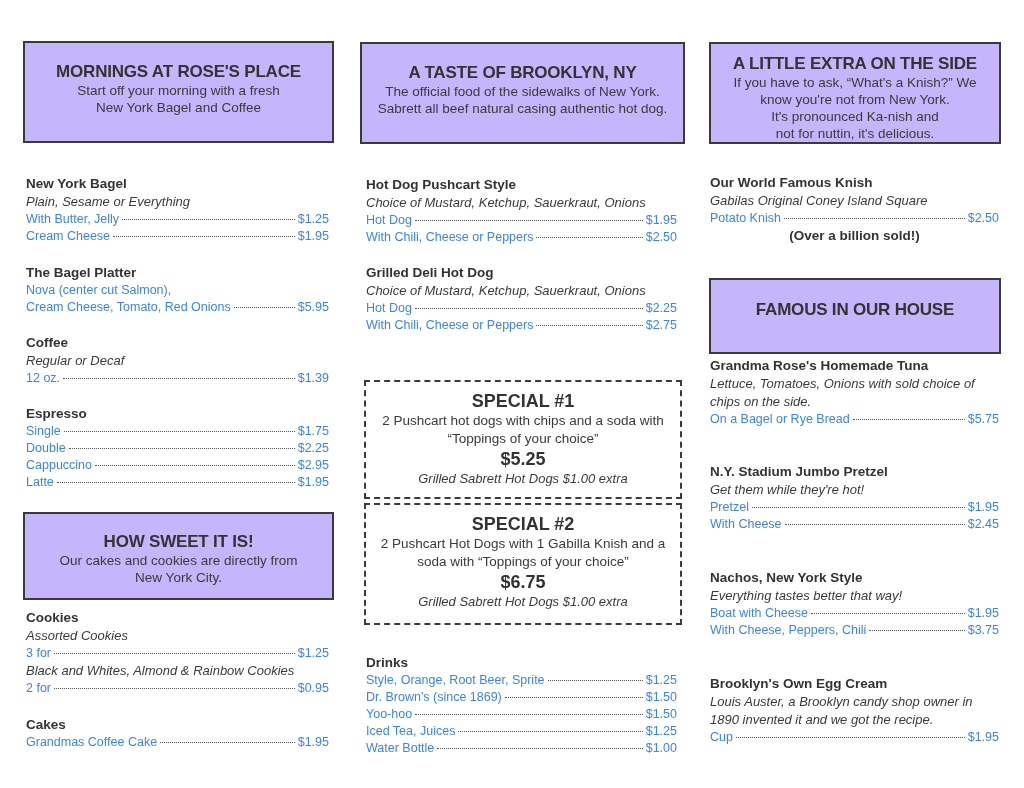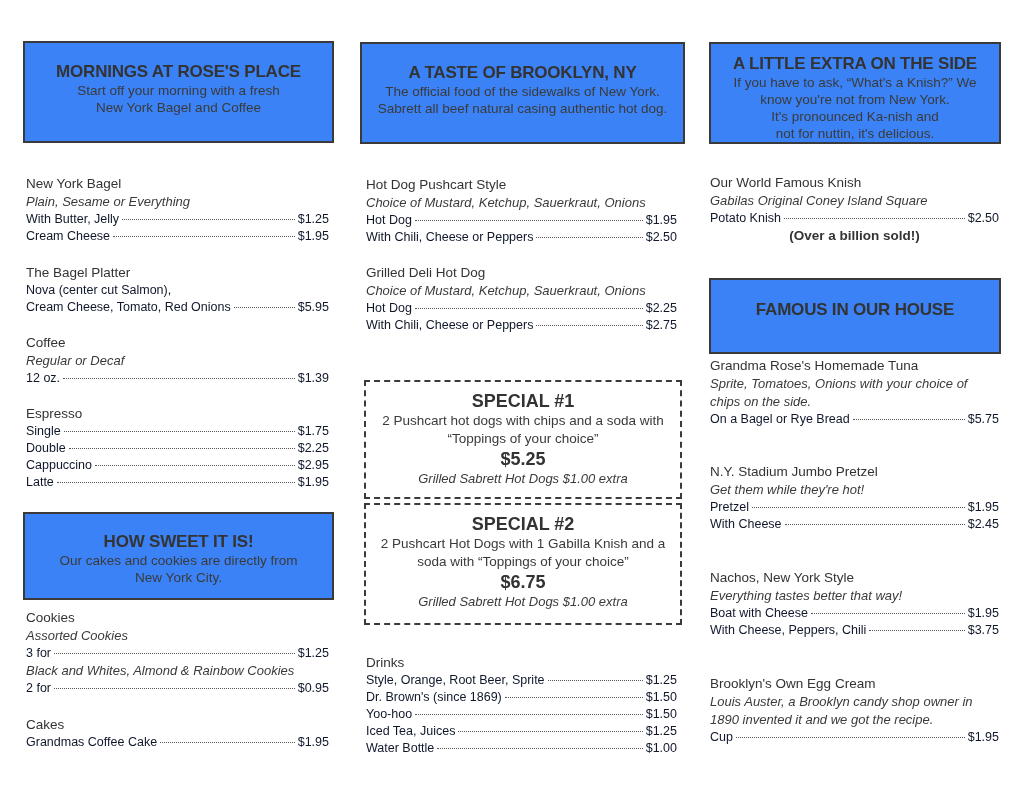--- a/index.html
+++ b/index.html
@@ -1,29 +1,29 @@
 <!DOCTYPE html>
 <html><head>
 <meta charset="utf-8">
 <style>
   html, body { margin:0; padding:0; background:#fff; }
   body { width:1024px; height:788px; position:relative; overflow:hidden;
          font-family:"Liberation Sans", "DejaVu Sans", sans-serif; color:#3a3a3a; }
-  .box { position:absolute; border:2px solid #3a3a3a; box-sizing:border-box; text-align:center; background:#3b82f6; }
+  .box { position:absolute; border:2px solid #3a3a3a; box-sizing:border-box; text-align:center; background:#c4b5fd; }
   .box .btitle { font-weight:bold; font-size:17px; color:#333; letter-spacing:-0.2px; line-height:20px; }
   .box .bsub { font-size:13.5px; line-height:17px; color:#3a3a3a; }
   .dashbox { position:absolute; border:2px dashed #3a3a3a; box-sizing:border-box; text-align:center; }
   .dashbox .stitle { font-weight:bold; font-size:18px; color:#333; line-height:22px; }
   .dashbox .sdesc { font-size:13.5px; line-height:18px; }
   .dashbox .sprice { font-weight:bold; font-size:18px; color:#333; line-height:22px; }
   .dashbox .snote { font-style:italic; font-size:13px; line-height:18px; }
   .section { position:absolute; }
-  .sec-title { font-weight:normal; font-size:13.5px; line-height:18px; color:#333; }
+  .sec-title { font-weight:bold; font-size:13.5px; line-height:18px; color:#333; }
   .sec-desc { font-style:italic; font-size:13px; line-height:18px; color:#3a3a3a; }
-  .line { display:flex; align-items:baseline; font-size:12.5px; line-height:17px; color:#0f172a; }
+  .line { display:flex; align-items:baseline; font-size:12.5px; line-height:17px; color:#3b82f6; }
   .line .lbl { white-space:nowrap; }
   .line .dots { flex:1; border-bottom:1px dotted #555; margin:0 3px; transform:translateY(-3px); min-width:10px; }
   .line .price { white-space:nowrap; }
   .note-bold { font-weight:bold; font-size:13.5px; line-height:18px; text-align:center; color:#333; }
 </style>
 </head>
 <body>
 
 <div class="box" style="left:23px;top:41px;width:311px;height:102px;padding-top:19px;">
   <div class="btitle">MORNINGS AT ROSE'S PLACE</div>
@@ -222,21 +222,21 @@
     </div>
   <div class="note-bold">(Over a billion sold!)</div>
 </div>
 
 <div class="box" style="left:709px;top:278px;width:292px;height:76px;padding-top:20px;">
   <div class="btitle">FAMOUS IN OUR HOUSE</div>
 </div>
 
 <div class="section" style="left:710px;top:357px;width:289px;">
   <div class="sec-title">Grandma Rose's Homemade Tuna</div>
-  <div class="sec-desc">Sprite, Tomatoes, Onions with your choice of</div>
+  <div class="sec-desc">Lettuce, Tomatoes, Onions with sold choice of</div>
   <div class="sec-desc">chips on the side.</div>
   <div class="line">
       <span class="lbl">On a Bagel or Rye Bread</span>
       <span class="dots"></span>
       <span class="price">$5.75</span>
     </div>
 </div>
 
 <div class="section" style="left:710px;top:463px;width:289px;">
   <div class="sec-title">N.Y. Stadium Jumbo Pretzel</div>

